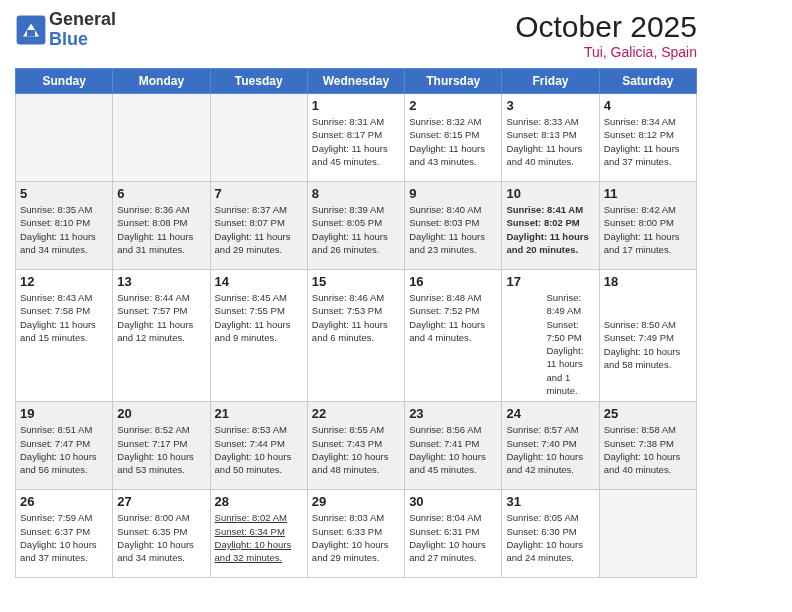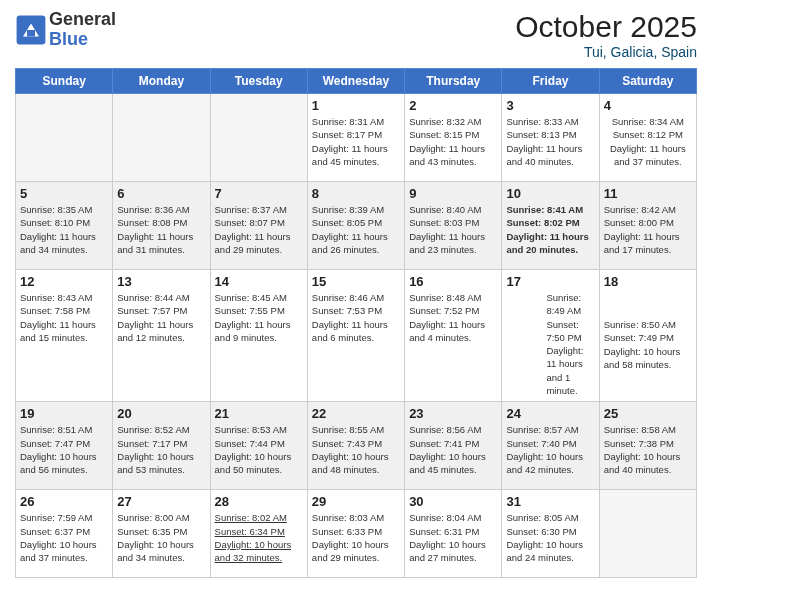--- a/index.html
+++ b/index.html
@@ -46,21 +46,21 @@
     .title-block {
       text-align: right;
     }
     .title-block .month-year {
       font-size: 30px;
       font-weight: normal;
       color: #222;
     }
     .title-block .location {
       font-size: 14px;
-      color: #0c4a6e;
+      color: #be185d;
     }
     .calendar {
       width: 100%;
       border-collapse: collapse;
       table-layout: fixed;
     }
     .calendar th {
       background: #3a6fc4;
       color: #fff;
       font-size: 12px;
@@ -151,21 +151,21 @@
           </td>
           <td>
             <div class="day-number">3</div>
             <div class="day-info" style="white-space: pre-line;">Sunrise: 8:33 AM
 Sunset: 8:13 PM
 Daylight: 11 hours
 and 40 minutes.</div>
           </td>
           <td>
             <div class="day-number">4</div>
-            <div class="day-info" style="white-space: pre-line; text-align: center;">Sunrise: 8:34 AM
+            <div class="day-info" style="white-space: pre-line;">Sunrise: 8:34 AM
 Sunset: 8:12 PM
 Daylight: 11 hours
 and 37 minutes.</div>
           </td>
         </tr>
         <tr class="row-shaded">
           <td>
             <div class="day-number">5</div>
             <div class="day-info" style="white-space: pre-line;">Sunrise: 8:35 AM
 Sunset: 8:10 PM

